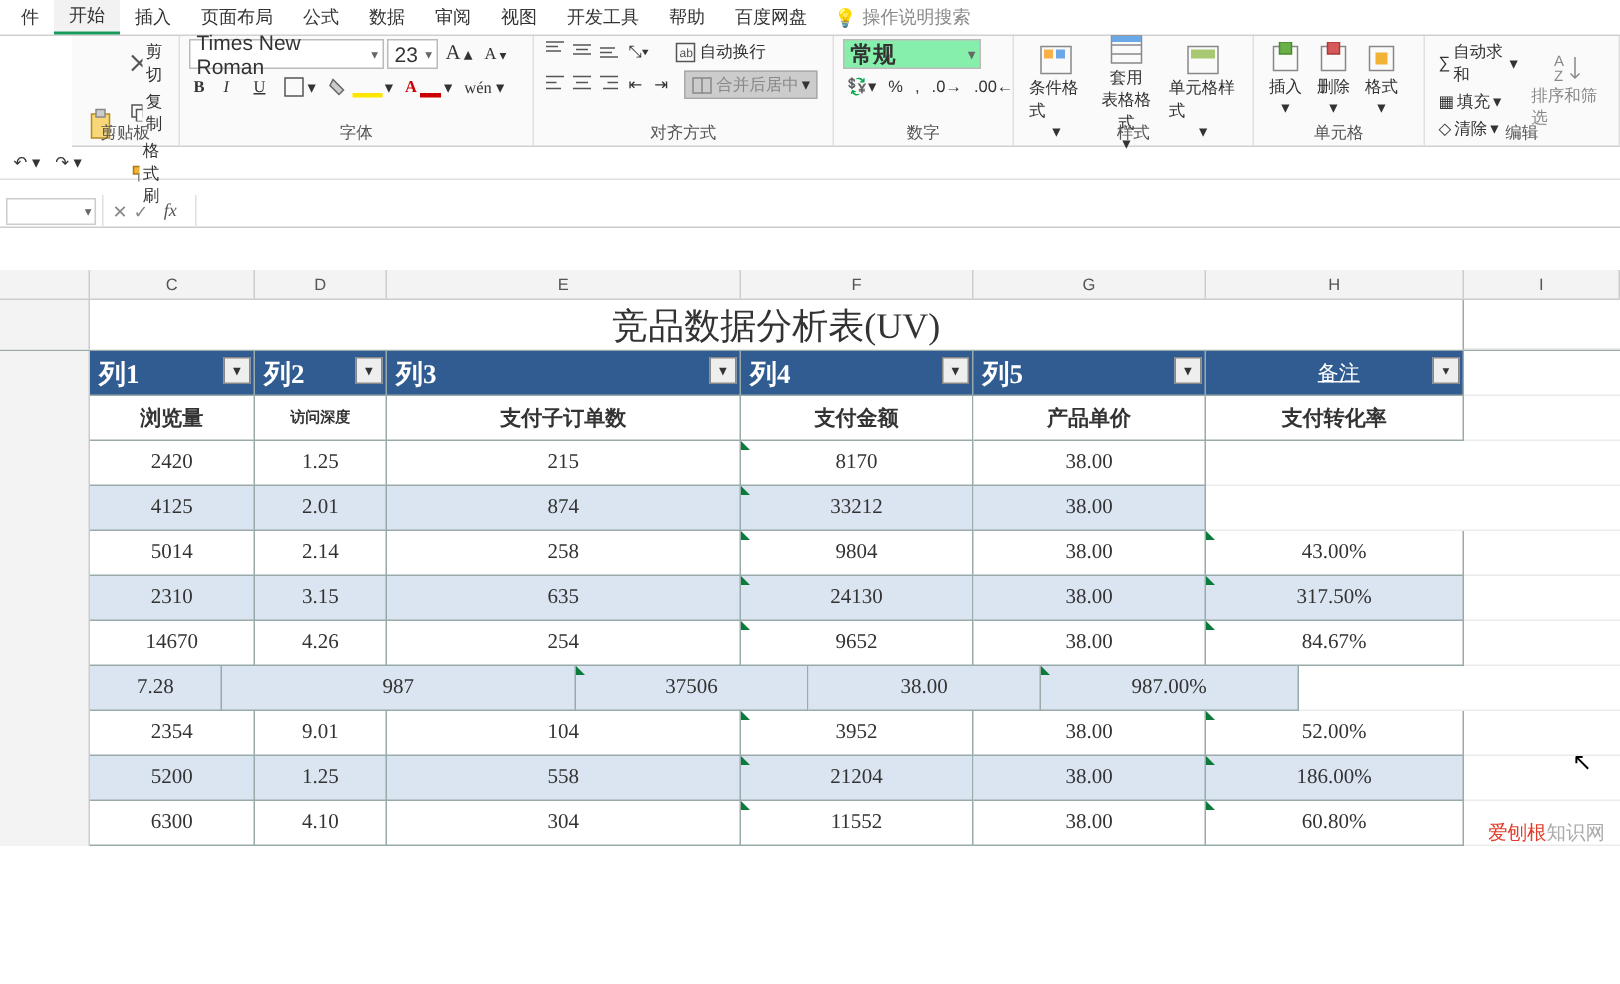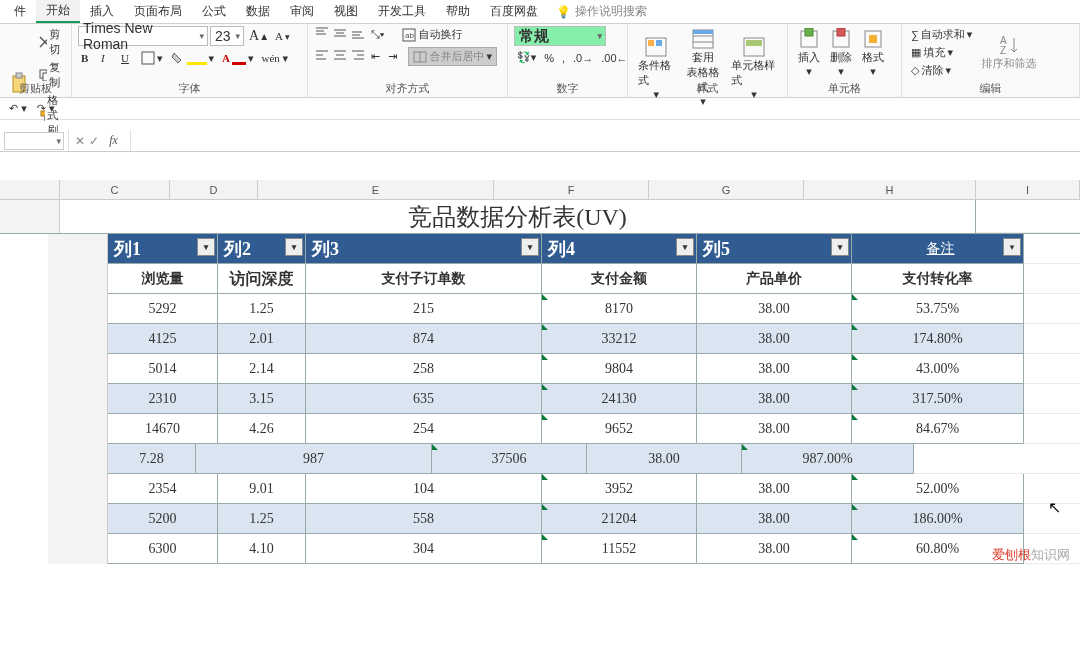--- a/index.html
+++ b/index.html
@@ -13,21 +13,21 @@
   overflow: hidden;
 }
 
 .menubar { display: flex; align-items: center; height: 24px; padding-left: 4px; background: #fff; border-bottom: 1px solid #d0d0d0; }
 .menubar .menu-item { padding: 2px 10px; color: #333; cursor: default; }
 .menubar .menu-item.active { background: #f2f2f2; border-bottom: 2px solid #169a5a; }
 .menubar .hint { margin-left: 8px; color: #888; display: flex; align-items: center; gap: 4px; }
 .menubar .bulb { font-size: 12px; }
 
 
-.ribbon { display: flex; align-items: stretch; height: 74px; border-bottom: 1px solid #d0d0d0; background: #fafafa; }
+.ribbon { display: flex; align-items: stretch; height: 74px; border-bottom: 1px solid #d0d0d0; background: #fafafa; margin-left: 48px; }
 .ribbon-group { display: flex; flex-direction: column; justify-content: flex-start; border-right: 1px solid #e0e0e0; padding: 2px 6px 0 6px; position: relative; }
 .ribbon-group .group-label { position: absolute; bottom: 1px; left: 0; right: 0; text-align: center; font-size: 11px; color: #555; }
 .ribbon-row { display: flex; align-items: center; gap: 2px; }
 .ribbon-btn { display: flex; flex-direction: column; align-items: center; justify-content: center; padding: 2px 4px; cursor: default; font-size: 11px; }
 .ribbon-btn svg, .small-icon svg { display: block; }
 .small-btn { display: flex; align-items: center; gap: 2px; padding: 1px 3px; font-size: 11px; }
 .font-select { border: 1px solid #bbb; background: #fff; font-size: 14px; height: 20px; padding: 0 14px 0 4px; display: inline-flex; align-items: center; position: relative; }
 .font-select::after { content: "▾"; position: absolute; right: 3px; color: #666; font-size: 9px; }
 .font-select.name { width: 130px; }
 .font-select.size { width: 34px; }
@@ -61,28 +61,28 @@
 .wF { width:155px; }
 .wG { width:155px; }
 .wH { width:172px; }
 .wI { flex:1; }
 
 
 .sheet { position:relative; }
 .title-row { display:flex; height:34px; border-bottom:1px solid #9aa; }
 .title-row .row-label { border-right:1px solid #ccc; background:#f3f3f3; }
 .title-row .title-cell { width:calc(110px + 88px + 236px + 155px + 155px + 172px); display:flex; align-items:center; justify-content:center; font-size:24px; font-family: "SimSun", serif; background:#fff; border-right:1px solid #9aa; }
-.filter-row, .head2-row, .data-row { display:flex; height:30px;padding-left:48px; }
+.filter-row, .head2-row, .data-row { display:flex; height:30px; }
 .row-label { width:60px; border-right:1px solid #ccc; background:#f3f3f3; display:flex; align-items:center; justify-content:center; font-size:11px; color:#555; }
 .tcell { border-right:1px solid #9aa; border-bottom:1px solid #9aa; display:flex; align-items:center; justify-content:center; font-size:14px; position:relative; }
 .filter-row .tcell { background:#315c91; color:#fff; font-weight:bold; font-size:18px; font-family:"SimSun",serif; justify-content:flex-start; padding-left:6px; }
 .filter-row .tcell.center { justify-content:center; font-size:14px; font-weight:normal; font-family:inherit;text-decoration:underline; }
 .filter-row .tcell .drop { position:absolute; right:2px; top:4px; width:18px; height:18px; background:#eee; border:1px solid #888; display:flex; align-items:center; justify-content:center; font-size:9px; color:#333; }
 .head2-row .tcell { font-weight:bold; font-family:"SimSun",serif; font-size:14px; background:#fff; }
-.head2-row .tcell.small { font-size:16px; line-height:1.0; text-align:center; flex-direction:column;}
+.head2-row .tcell.small { font-size:10px; line-height:1.0; text-align:center; flex-direction:column;}
 .data-row .tcell { font-family:"Times New Roman",serif; font-size:14px; }
 .data-row.alt .tcell { background:#dbe5f1; }
 .data-row .tcell .tri { position:absolute; width:0; height:0; border-style:solid; border-width:6px 0 0 6px; border-color:transparent transparent transparent #0a7b3b; left:0; top:0; }
 .rest-cell { flex:1; border-bottom:1px solid #ecebeb; }
 
 .watermark { position:absolute; right:10px; bottom:0px; font-size:13px; color:#aaa; }
 .watermark .red { color:#e03c2a; }
 .cursor { position:absolute; left:1048px; top:498px; font-size:16px; color:#000; pointer-events:none; }
 </style>
 </head>
@@ -229,21 +229,21 @@
     <div class="ribbon-row" style="margin-top:4px;">
       <span class="small-btn">💱▾</span>
       <span class="small-btn">%</span>
       <span class="small-btn">,</span>
       <span class="small-btn">.0→</span>
       <span class="small-btn">.00←</span>
     </div>
     <div class="group-label">数字</div>
   </div>
 
-  <div class="ribbon-group" style="width:160px;">
+  <div class="ribbon-group" style="width:160px;justify-content:center;">
     <div class="ribbon-row">
       <div class="ribbon-btn">
         <svg width="24" height="22">
             <rect x="2" y="2" width="20" height="18" fill="none" stroke="#888"></rect>
             <rect x="4" y="4" width="6" height="6" fill="#f7b045"></rect>
             <rect x="12" y="4" width="6" height="6" fill="#6aa8e8"></rect>
           </svg>
         <span>条件格式</span>▾
       </div>
       <div class="ribbon-btn">
@@ -388,36 +388,34 @@
     <div class="tcell wE">支付子订单数</div>
     <div class="tcell wF">支付金额</div>
     <div class="tcell wG">产品单价</div>
     <div class="tcell wH">支付转化率</div>
     <div class="rest-cell"></div>
   </div>
 
   <div id="data-rows">
       <div class="data-row">
         <div class="row-label w-row"></div>
-        <div class="tcell wC">5292</div>
+        <div class="tcell wC">2420</div>
         <div class="tcell wD">1.25</div>
         <div class="tcell wE">215</div>
         <div class="tcell wF"><span class="tri"></span>8170</div>
         <div class="tcell wG">38.00</div>
-        <div class="tcell wH"><span class="tri"></span>53.75%</div>
         <div class="rest-cell"></div>
       </div>
       <div class="data-row alt">
         <div class="row-label w-row"></div>
         <div class="tcell wC">4125</div>
         <div class="tcell wD">2.01</div>
         <div class="tcell wE">874</div>
         <div class="tcell wF"><span class="tri"></span>33212</div>
         <div class="tcell wG">38.00</div>
-        <div class="tcell wH"><span class="tri"></span>174.80%</div>
         <div class="rest-cell"></div>
       </div>
       <div class="data-row">
         <div class="row-label w-row"></div>
         <div class="tcell wC">5014</div>
         <div class="tcell wD">2.14</div>
         <div class="tcell wE">258</div>
         <div class="tcell wF"><span class="tri"></span>9804</div>
         <div class="tcell wG">38.00</div>
         <div class="tcell wH"><span class="tri"></span>43.00%</div>

